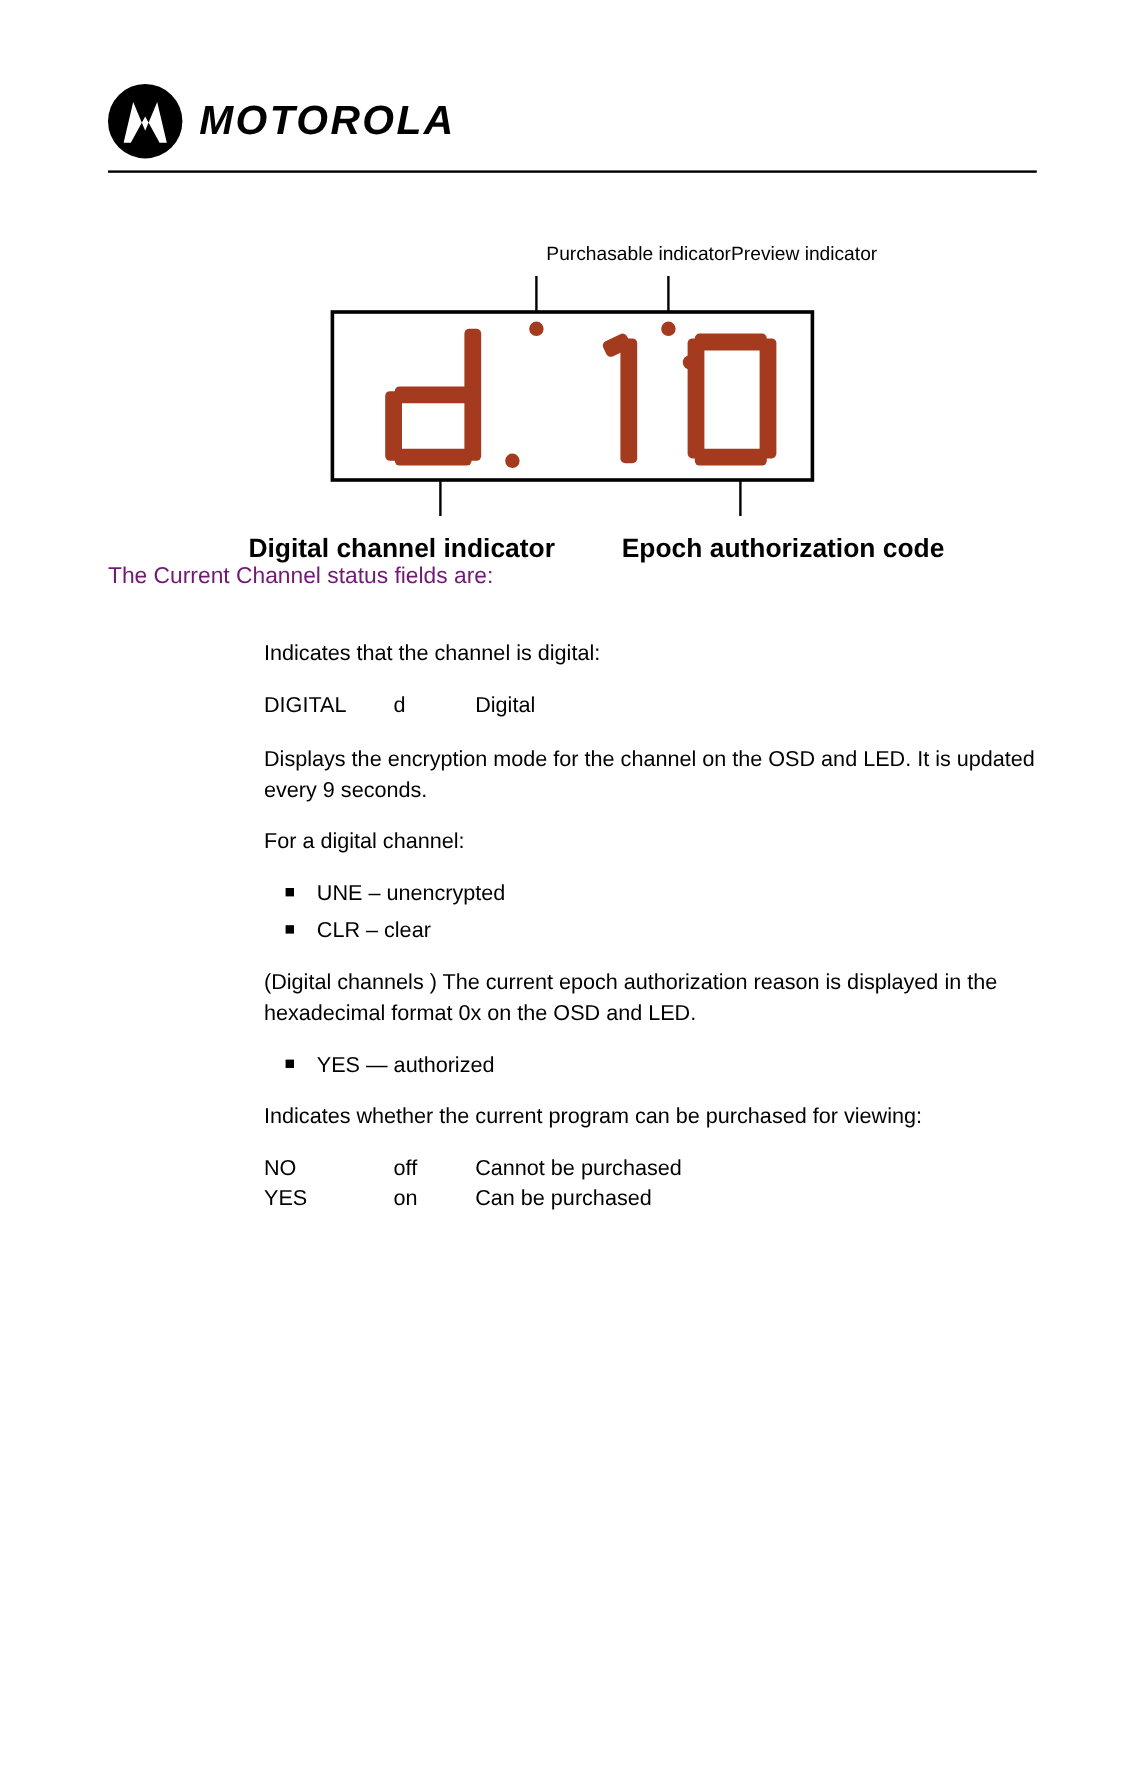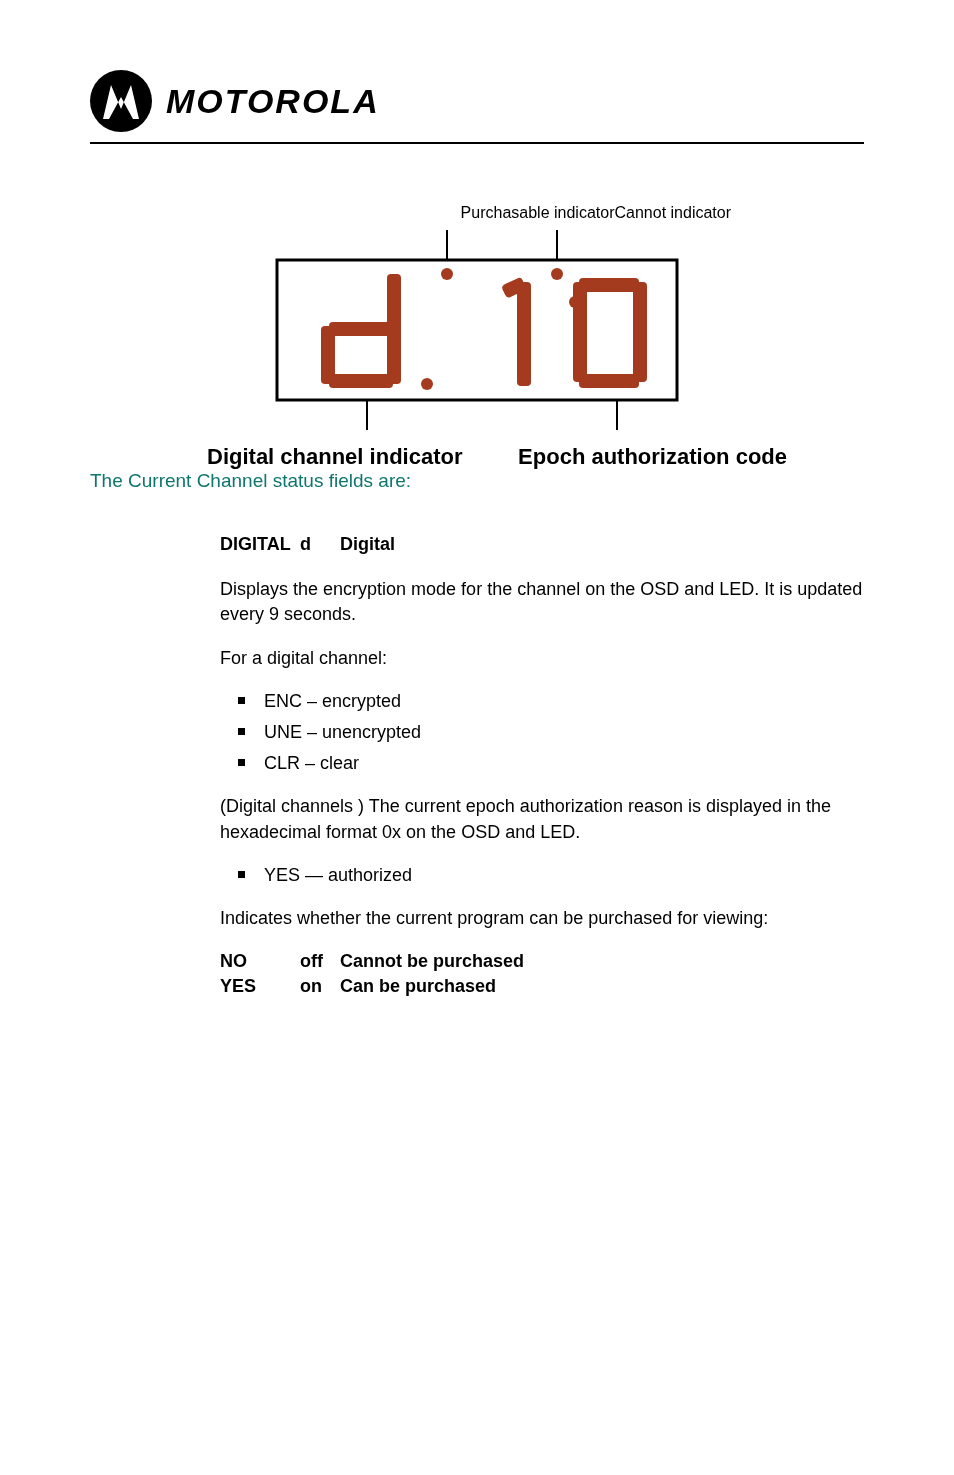--- a/index.html
+++ b/index.html
@@ -78,37 +78,37 @@
   }
   .bottom-right {
     position: absolute;
     right: -50px;
   }
 
   .intro {
     font-size: 19px;
     margin-top: 2px;
     margin-bottom: 40px;
-    color: #0f766e;
+    color: #701a75;
   }
 
   .fields {
     margin-left: 130px;
     font-size: 18px;
     line-height: 1.4;
   }
   .fields p {
     margin: 0 0 18px 0;
   }
   .small-table {
     margin: 8px 0 20px 0;
   }
   .small-table .row {
     display: flex;
-    font-weight: bold;
+    gap: 28px;
   }
   .col1 { width: 80px; }
   .col2 { width: 40px; }
   .col3 { flex: 1; }
 
   ul.square {
     list-style: none;
     padding: 0;
     margin: 0 0 18px 0;
   }
@@ -138,21 +138,21 @@
         <path d="M4 40 L12 6 L22 30 L32 6 L40 40 L34 40 L22 18 L10 40 Z" fill="#fff"></path>
       </svg>
     </div>
     <div class="brand">MOTOROLA</div>
   </div>
   <hr class="rule">
 
   <div class="diagram-wrap">
     <div class="top-labels">
       <span>Purchasable indicator</span>
-      <span>Cannot indicator</span>
+      <span>Preview indicator</span>
     </div>
 
     <div class="diagram-svg-holder">
       <svg width="520" height="210" viewBox="0 0 520 210">
 
         <line x1="230" y1="0" x2="230" y2="30" stroke="#000" stroke-width="2"></line>
         <line x1="340" y1="0" x2="340" y2="30" stroke="#000" stroke-width="2"></line>
 
         <rect x="60" y="30" width="400" height="140" fill="none" stroke="#000" stroke-width="3"></rect>
 
@@ -194,34 +194,34 @@
     <div class="bottom-labels">
       <span class="bottom-left">Digital channel indicator</span>
       <span class="bottom-right">Epoch authorization code</span>
     </div>
   </div>
 
   <p class="intro">The Current Channel status fields are:</p>
 
   <div class="fields">
 
+    <p>Indicates that the channel is digital:</p>
 
     <div class="small-table">
       <div class="row">
         <span class="col1">DIGITAL</span>
         <span class="col2">d</span>
         <span class="col3">Digital</span>
       </div>
     </div>
 
     <p>Displays the encryption mode for the channel on the OSD and LED. It is updated every 9 seconds.</p>
     <p>For a digital channel:</p>
 
     <ul class="square">
-      <li>ENC – encrypted</li>
       <li>UNE – unencrypted</li>
       <li>CLR – clear</li>
     </ul>
 
     <p>(Digital channels       ) The current epoch authorization reason is displayed in the hexadecimal format 0x     on the OSD and LED.</p>
 
     <ul class="square">
       <li>YES — authorized</li>
     </ul>
 

